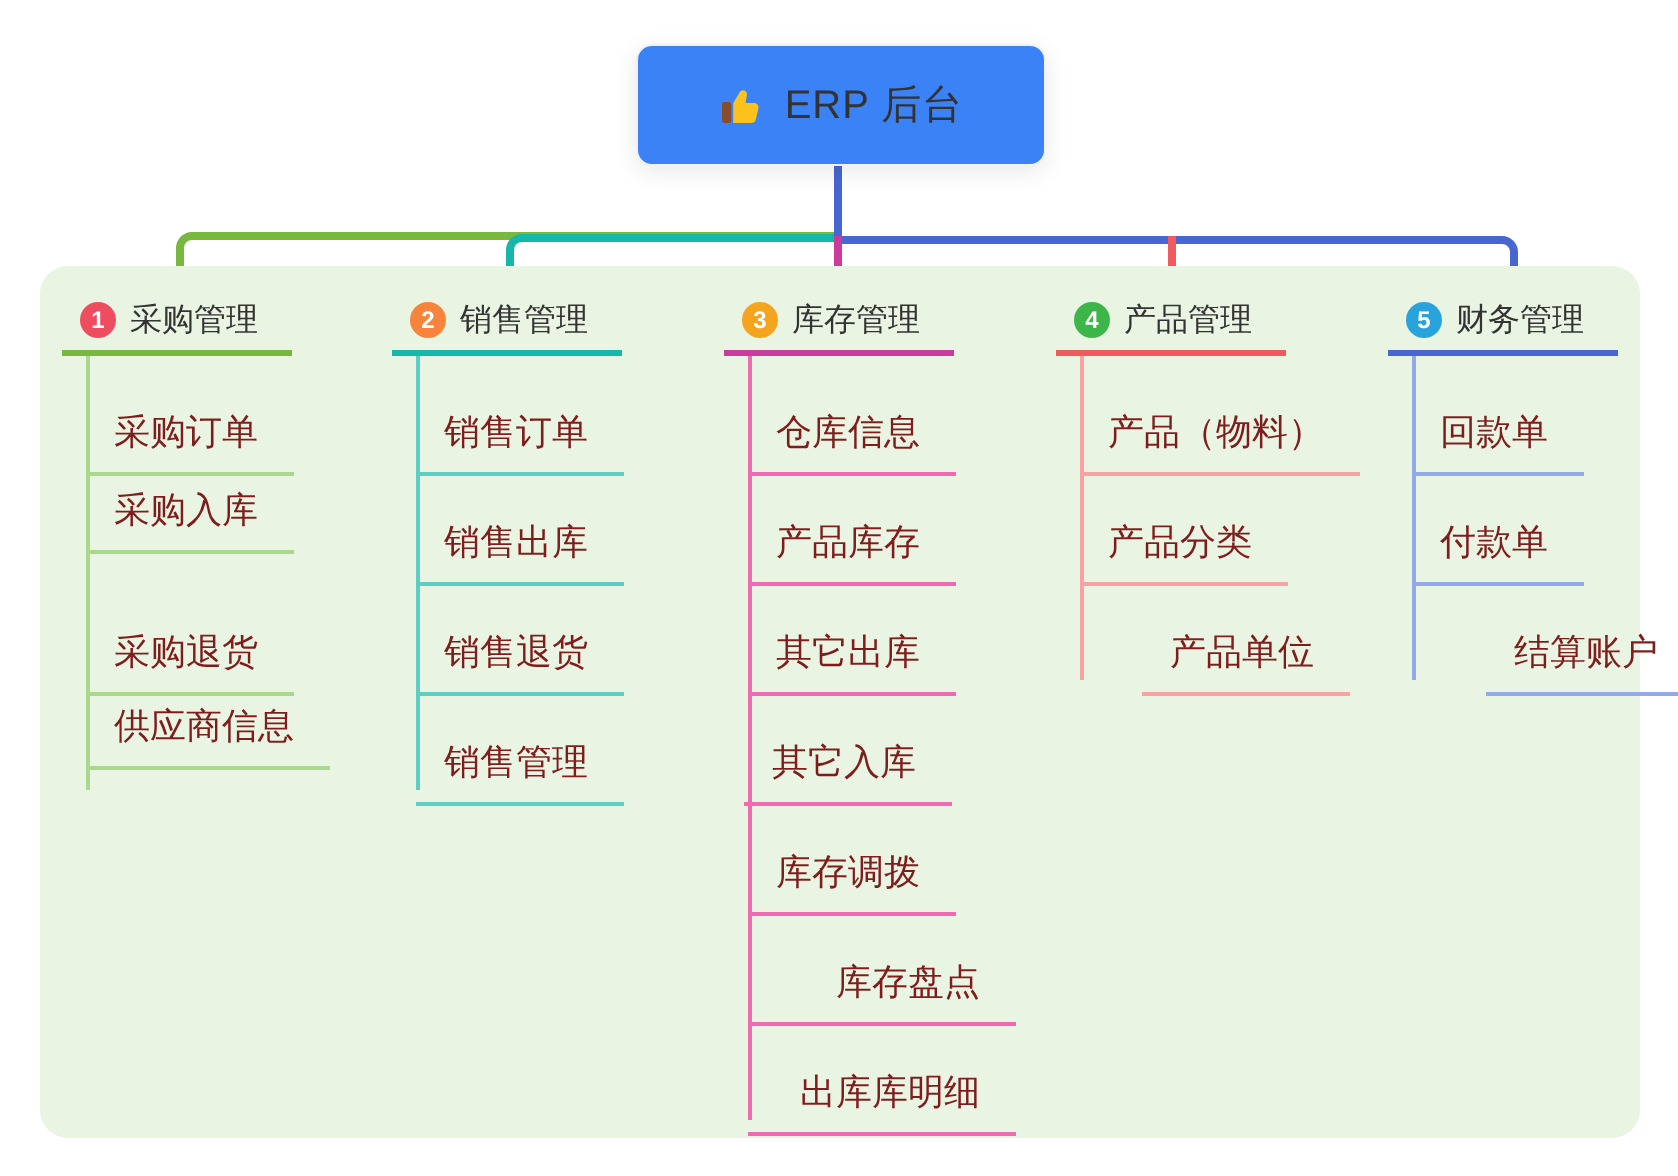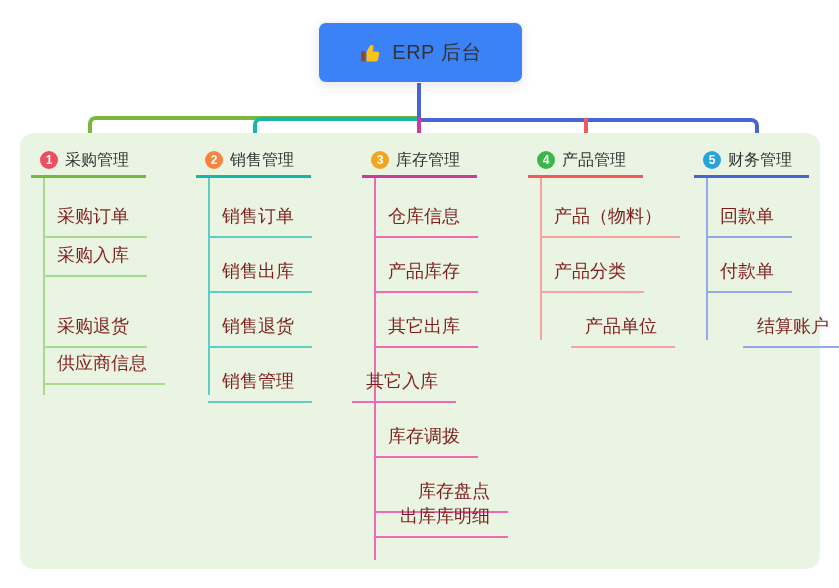--- a/index.html
+++ b/index.html
@@ -124,33 +124,33 @@
       </div>
 
   <div class="child" style="left: 374px; top: 253px; border-bottom-color: rgb(239, 106, 179);">
         <span>产品库存</span>
       </div>
 
   <div class="child" style="left: 374px; top: 308px; border-bottom-color: rgb(239, 106, 179);">
         <span>其它出库</span>
       </div>
 
-  <div class="child" style="left: 352px; top: 363px; border-bottom-color: rgb(239, 106, 179);">
+  <div class="child" style="left: 372px; top: 363px; border-bottom-color: rgb(239, 106, 179);">
         <span>其它入库</span>
       </div>
 
   <div class="child" style="left: 374px; top: 418px; border-bottom-color: rgb(239, 106, 179);">
         <span>库存调拨</span>
       </div>
 
   <div class="child" style="left: 374px; top: 473px; border-bottom-color: rgb(239, 106, 179); padding-left: 44px;">
         <span>库存盘点</span>
       </div>
 
-  <div class="child" style="left: 374px; top: 498px; border-bottom-color: rgb(239, 106, 179); padding-left: 26px;">
+  <div class="child" style="left: 374px; top: 528px; border-bottom-color: rgb(239, 106, 179); padding-left: 26px;">
         <span>出库库明细</span>
       </div>
 
   <div>
     <div class="branch-header" style="left: 528px; border-bottom-color: rgb(239, 90, 95);">
       <span class="num" style="background: rgb(60, 182, 73);">4</span>
       <span class="title">产品管理</span>
     </div>
     <div class="stem" style="left: 540px; top: 178px; height: 162px; background: rgb(247, 163, 163);"></div>
   </div>

